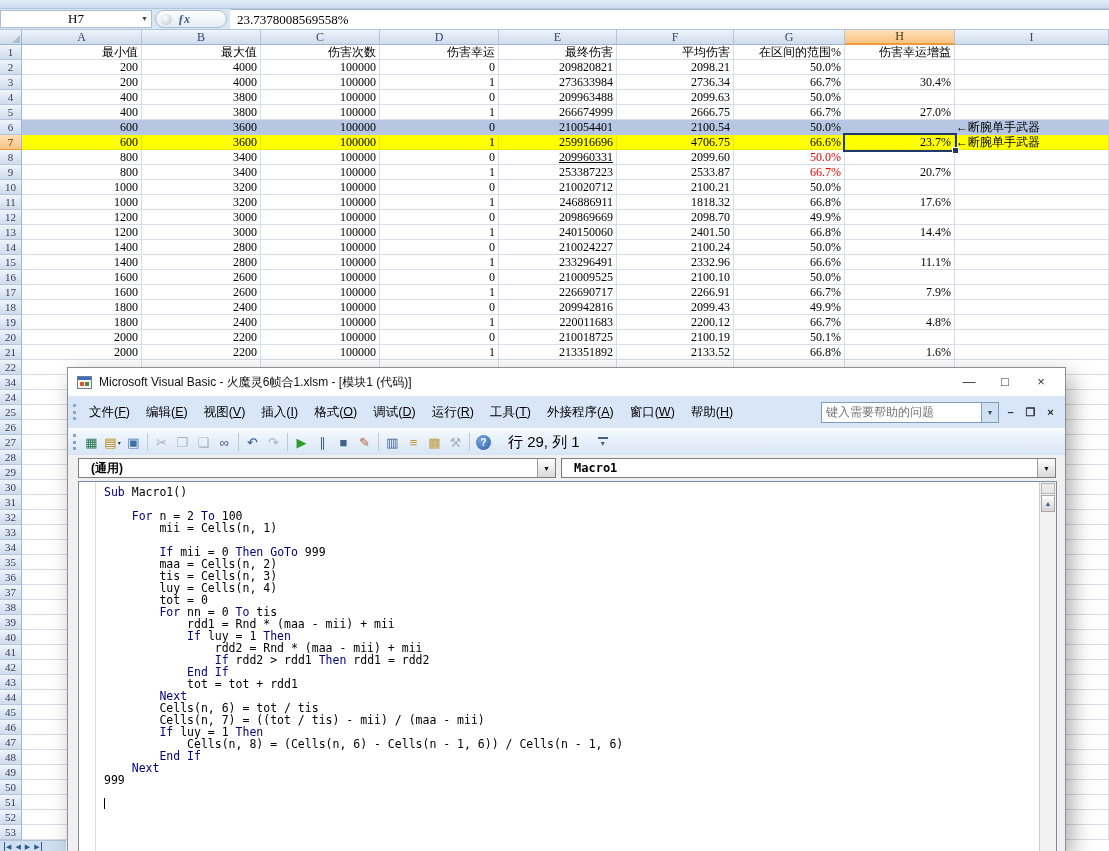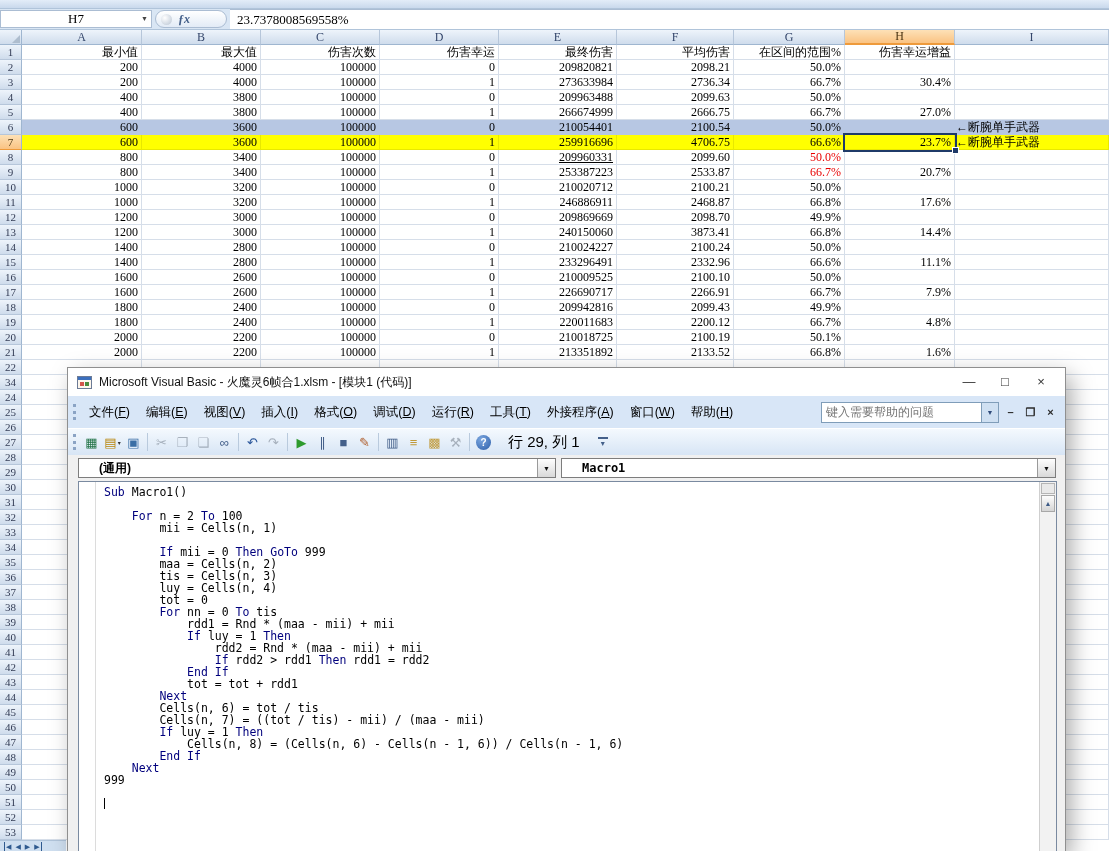--- a/index.html
+++ b/index.html
@@ -52,21 +52,21 @@
   .vba-toolbar{height:27px;background:linear-gradient(#f4f9fe,#d7e5f5);border-top:1px solid #fff;box-sizing:border-box;display:flex;align-items:center;padding-left:3px;}
   .tool{width:21px;height:21px;display:flex;align-items:center;justify-content:center;font-size:13px;border-radius:2px;}
   .tool.dis{opacity:.45;}
   .tool .dd{font-size:6px;margin-left:1px;color:#333;}
   .tsep{width:1px;height:18px;background:#b9cadd;margin:0 3px;}
   .help-badge{width:15px;height:15px;border-radius:50%;background:radial-gradient(circle at 35% 30%,#7ba7e0,#2c5da8);color:#fff;font-size:10px;font-weight:bold;display:flex;align-items:center;justify-content:center;}
   .tb-status{margin-left:14px;font-size:15px;color:#000;white-space:nowrap;}
   .chevron{margin-left:18px;width:10px;text-align:center;color:#44608a;font-size:8px;border-top:2px solid #44608a;padding-top:1px;line-height:7px;}
   .vba-combos{height:26px;background:#f0f0f0;display:flex;align-items:center;padding:0 9px 0 10px;gap:5px;}
   .combo{height:20px;background:#fff;border:1px solid #7d7d7d;display:flex;align-items:stretch;box-sizing:border-box;}
-  .combo .val{flex:1;padding-left:20px;font-size:12px;font-weight:bold;white-space:nowrap;overflow:hidden;display:flex;align-items:center;}
+  .combo .val{flex:1;padding-left:12px;font-size:12px;font-weight:bold;white-space:nowrap;overflow:hidden;display:flex;align-items:center;}
   .combo .btn{width:17px;background:linear-gradient(#fefefe,#d9d9d9);border-left:1px solid #9a9a9a;display:flex;align-items:center;justify-content:center;font-size:7px;color:#111;}
   .combo.left{width:478px;}
   .combo.right{flex:1;}
   .combo.right .val{font-family:"DejaVu Sans Mono",monospace;}
   .codewrap{position:absolute;left:10px;right:8px;top:113px;bottom:0;background:#fff;border:1px solid #7a8aa0;border-bottom:0;box-sizing:border-box;}
   .codewrap::before{content:'';position:absolute;left:16px;top:0;bottom:0;width:1px;background:#dcdcdc;}
   .codelines{position:absolute;left:0;top:4px;right:18px;bottom:0;padding-left:25px;overflow:hidden;}
   .code-line{font:11.5px/12px "DejaVu Sans Mono",monospace;white-space:pre;color:#000;min-height:12px;}
   .kw{color:#00007d;}
   .caret{display:inline-block;width:1px;height:11px;background:#000;}
@@ -229,21 +229,21 @@
           <div class="cell" style="width: 110px;"></div>
           <div class="cell al" style="width: 154px;"></div>
         </div>
         <div class="grid-row">
           <div class="row-h">11</div>
           <div class="cell" style="width: 120px;">1000</div>
           <div class="cell" style="width: 119px;">3200</div>
           <div class="cell" style="width: 119px;">100000</div>
           <div class="cell" style="width: 119px;">1</div>
           <div class="cell" style="width: 118px;">246886911</div>
-          <div class="cell" style="width: 117px;">2468.87</div>
+          <div class="cell" style="width: 117px;">1818.32</div>
           <div class="cell" style="width: 111px;">66.8%</div>
           <div class="cell" style="width: 110px;">17.6%</div>
           <div class="cell al" style="width: 154px;"></div>
         </div>
         <div class="grid-row">
           <div class="row-h">12</div>
           <div class="cell" style="width: 120px;">1200</div>
           <div class="cell" style="width: 119px;">3000</div>
           <div class="cell" style="width: 119px;">100000</div>
           <div class="cell" style="width: 119px;">0</div>
@@ -253,21 +253,21 @@
           <div class="cell" style="width: 110px;"></div>
           <div class="cell al" style="width: 154px;"></div>
         </div>
         <div class="grid-row">
           <div class="row-h">13</div>
           <div class="cell" style="width: 120px;">1200</div>
           <div class="cell" style="width: 119px;">3000</div>
           <div class="cell" style="width: 119px;">100000</div>
           <div class="cell" style="width: 119px;">1</div>
           <div class="cell" style="width: 118px;">240150060</div>
-          <div class="cell" style="width: 117px;">3873.41</div>
+          <div class="cell" style="width: 117px;">2401.50</div>
           <div class="cell" style="width: 111px;">66.8%</div>
           <div class="cell" style="width: 110px;">14.4%</div>
           <div class="cell al" style="width: 154px;"></div>
         </div>
         <div class="grid-row">
           <div class="row-h">14</div>
           <div class="cell" style="width: 120px;">1400</div>
           <div class="cell" style="width: 119px;">2800</div>
           <div class="cell" style="width: 119px;">100000</div>
           <div class="cell" style="width: 119px;">0</div>

